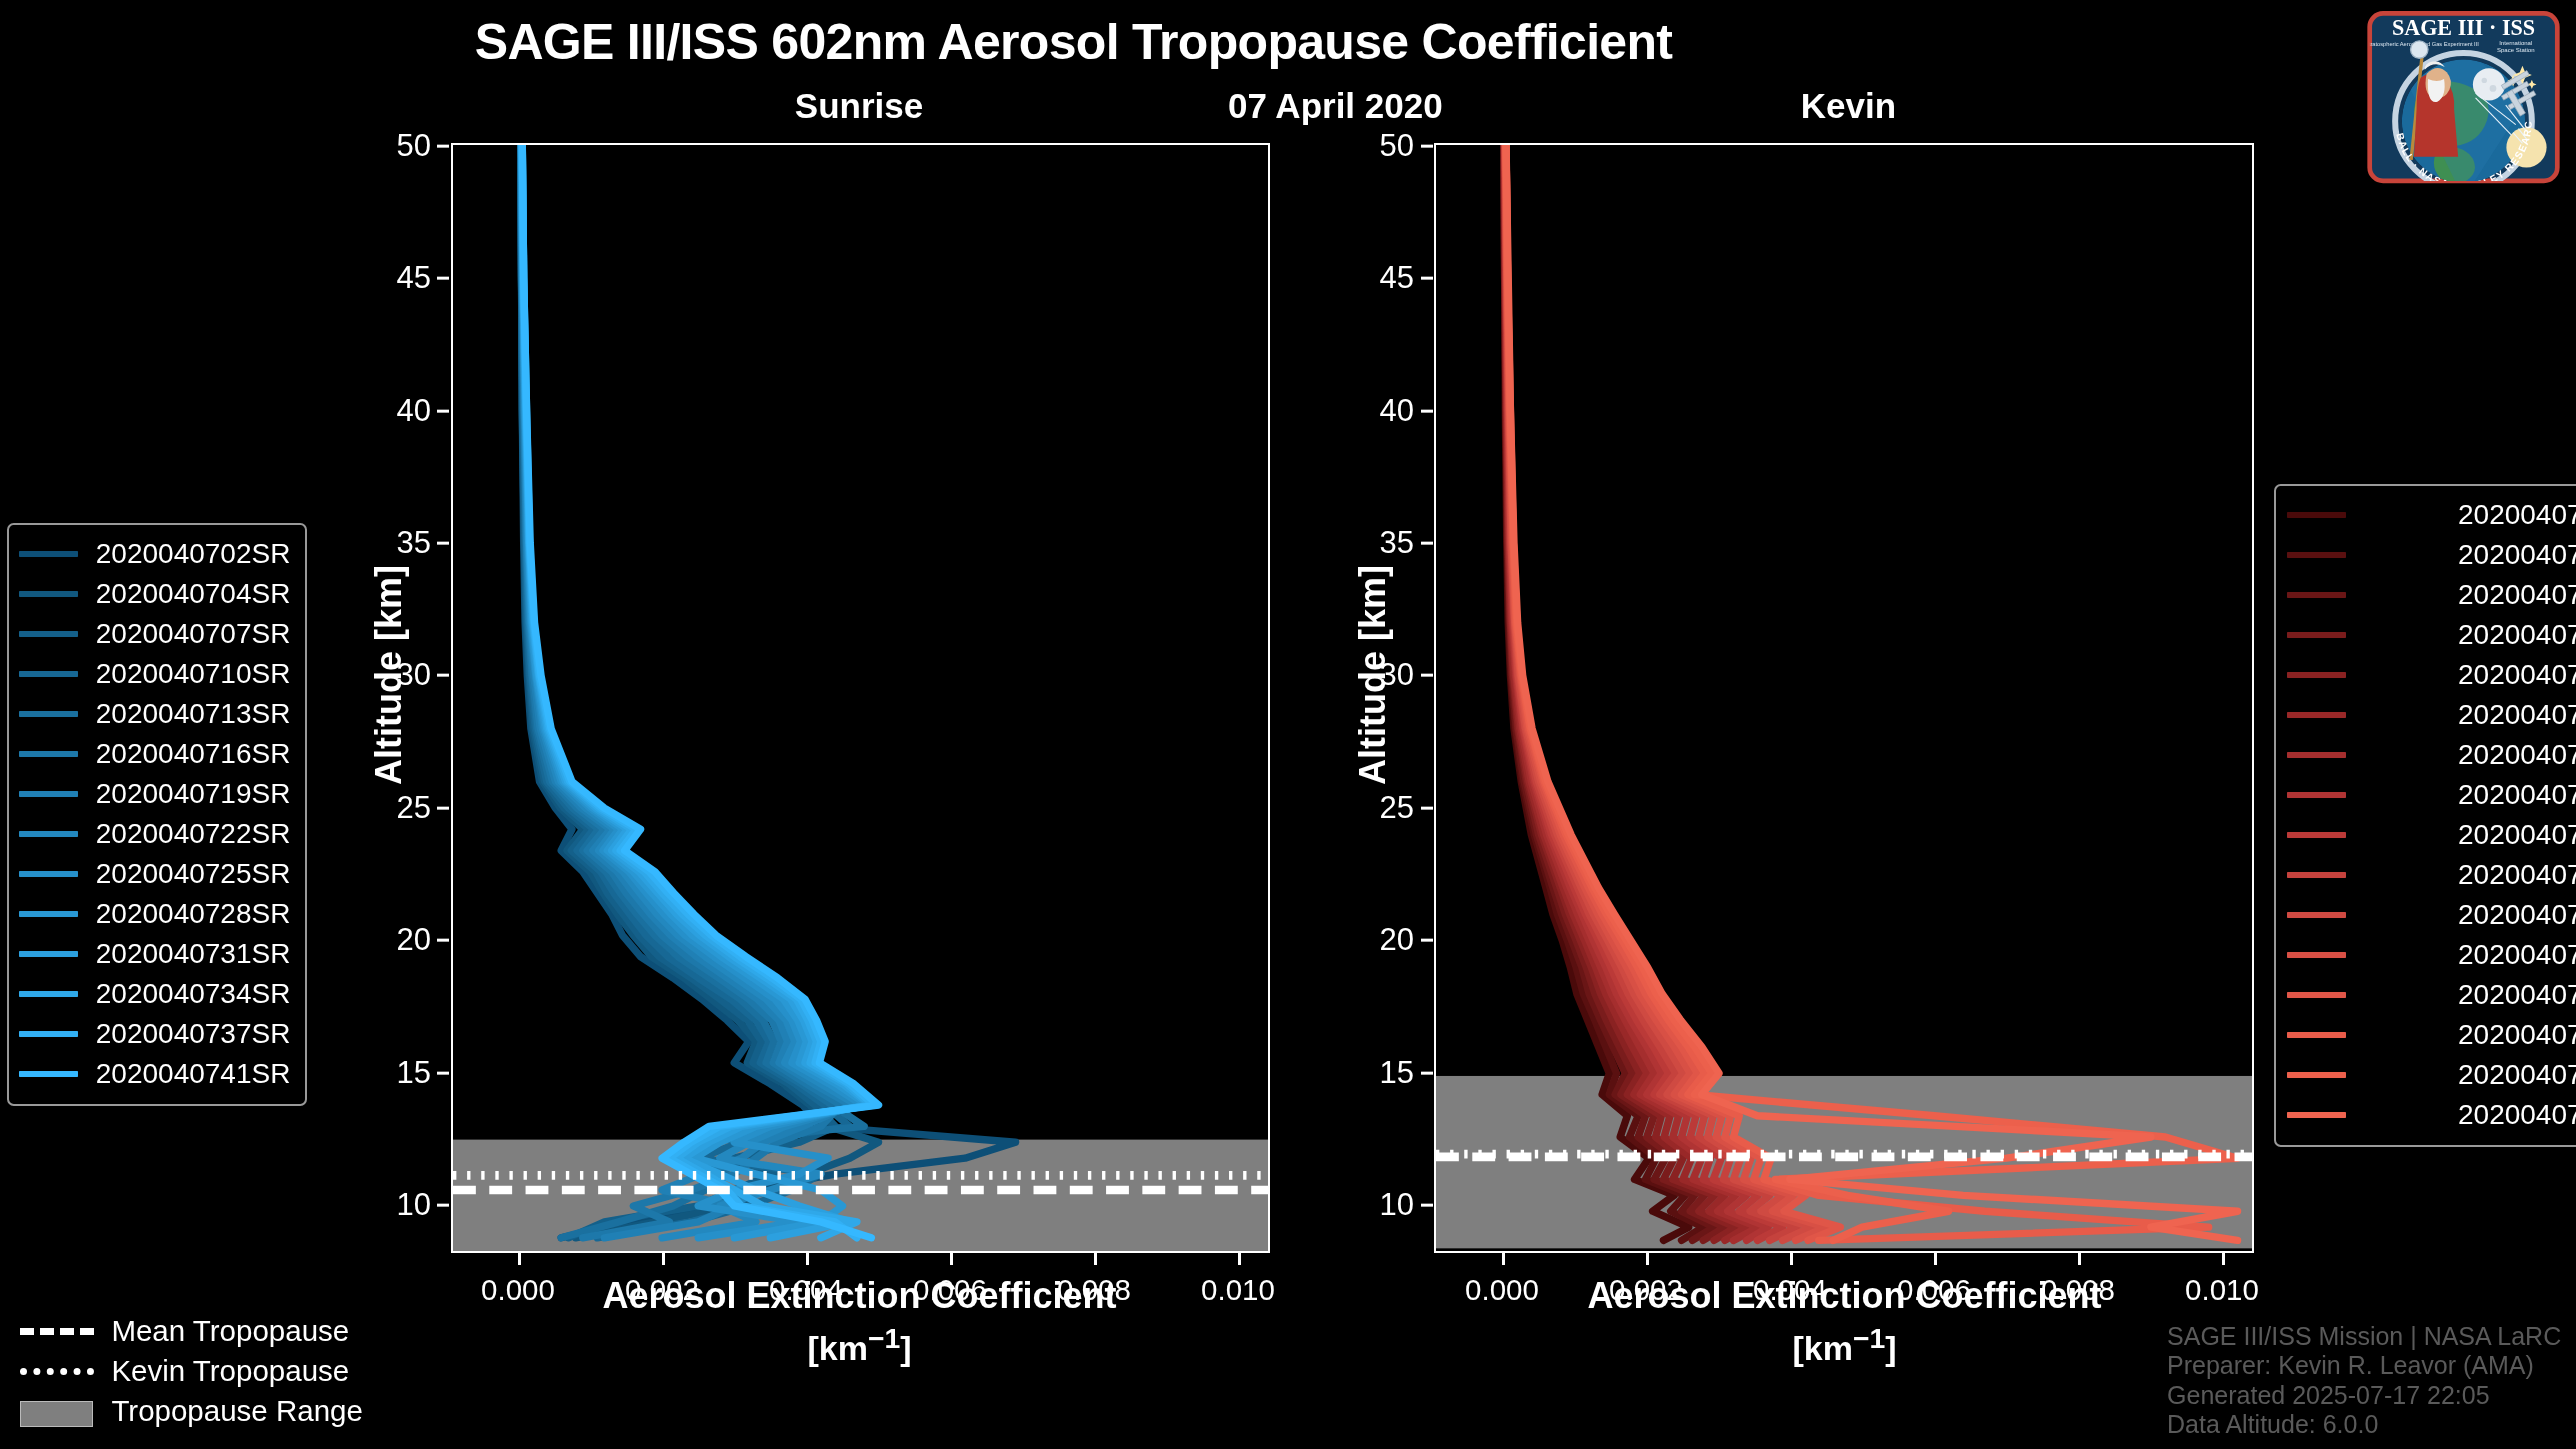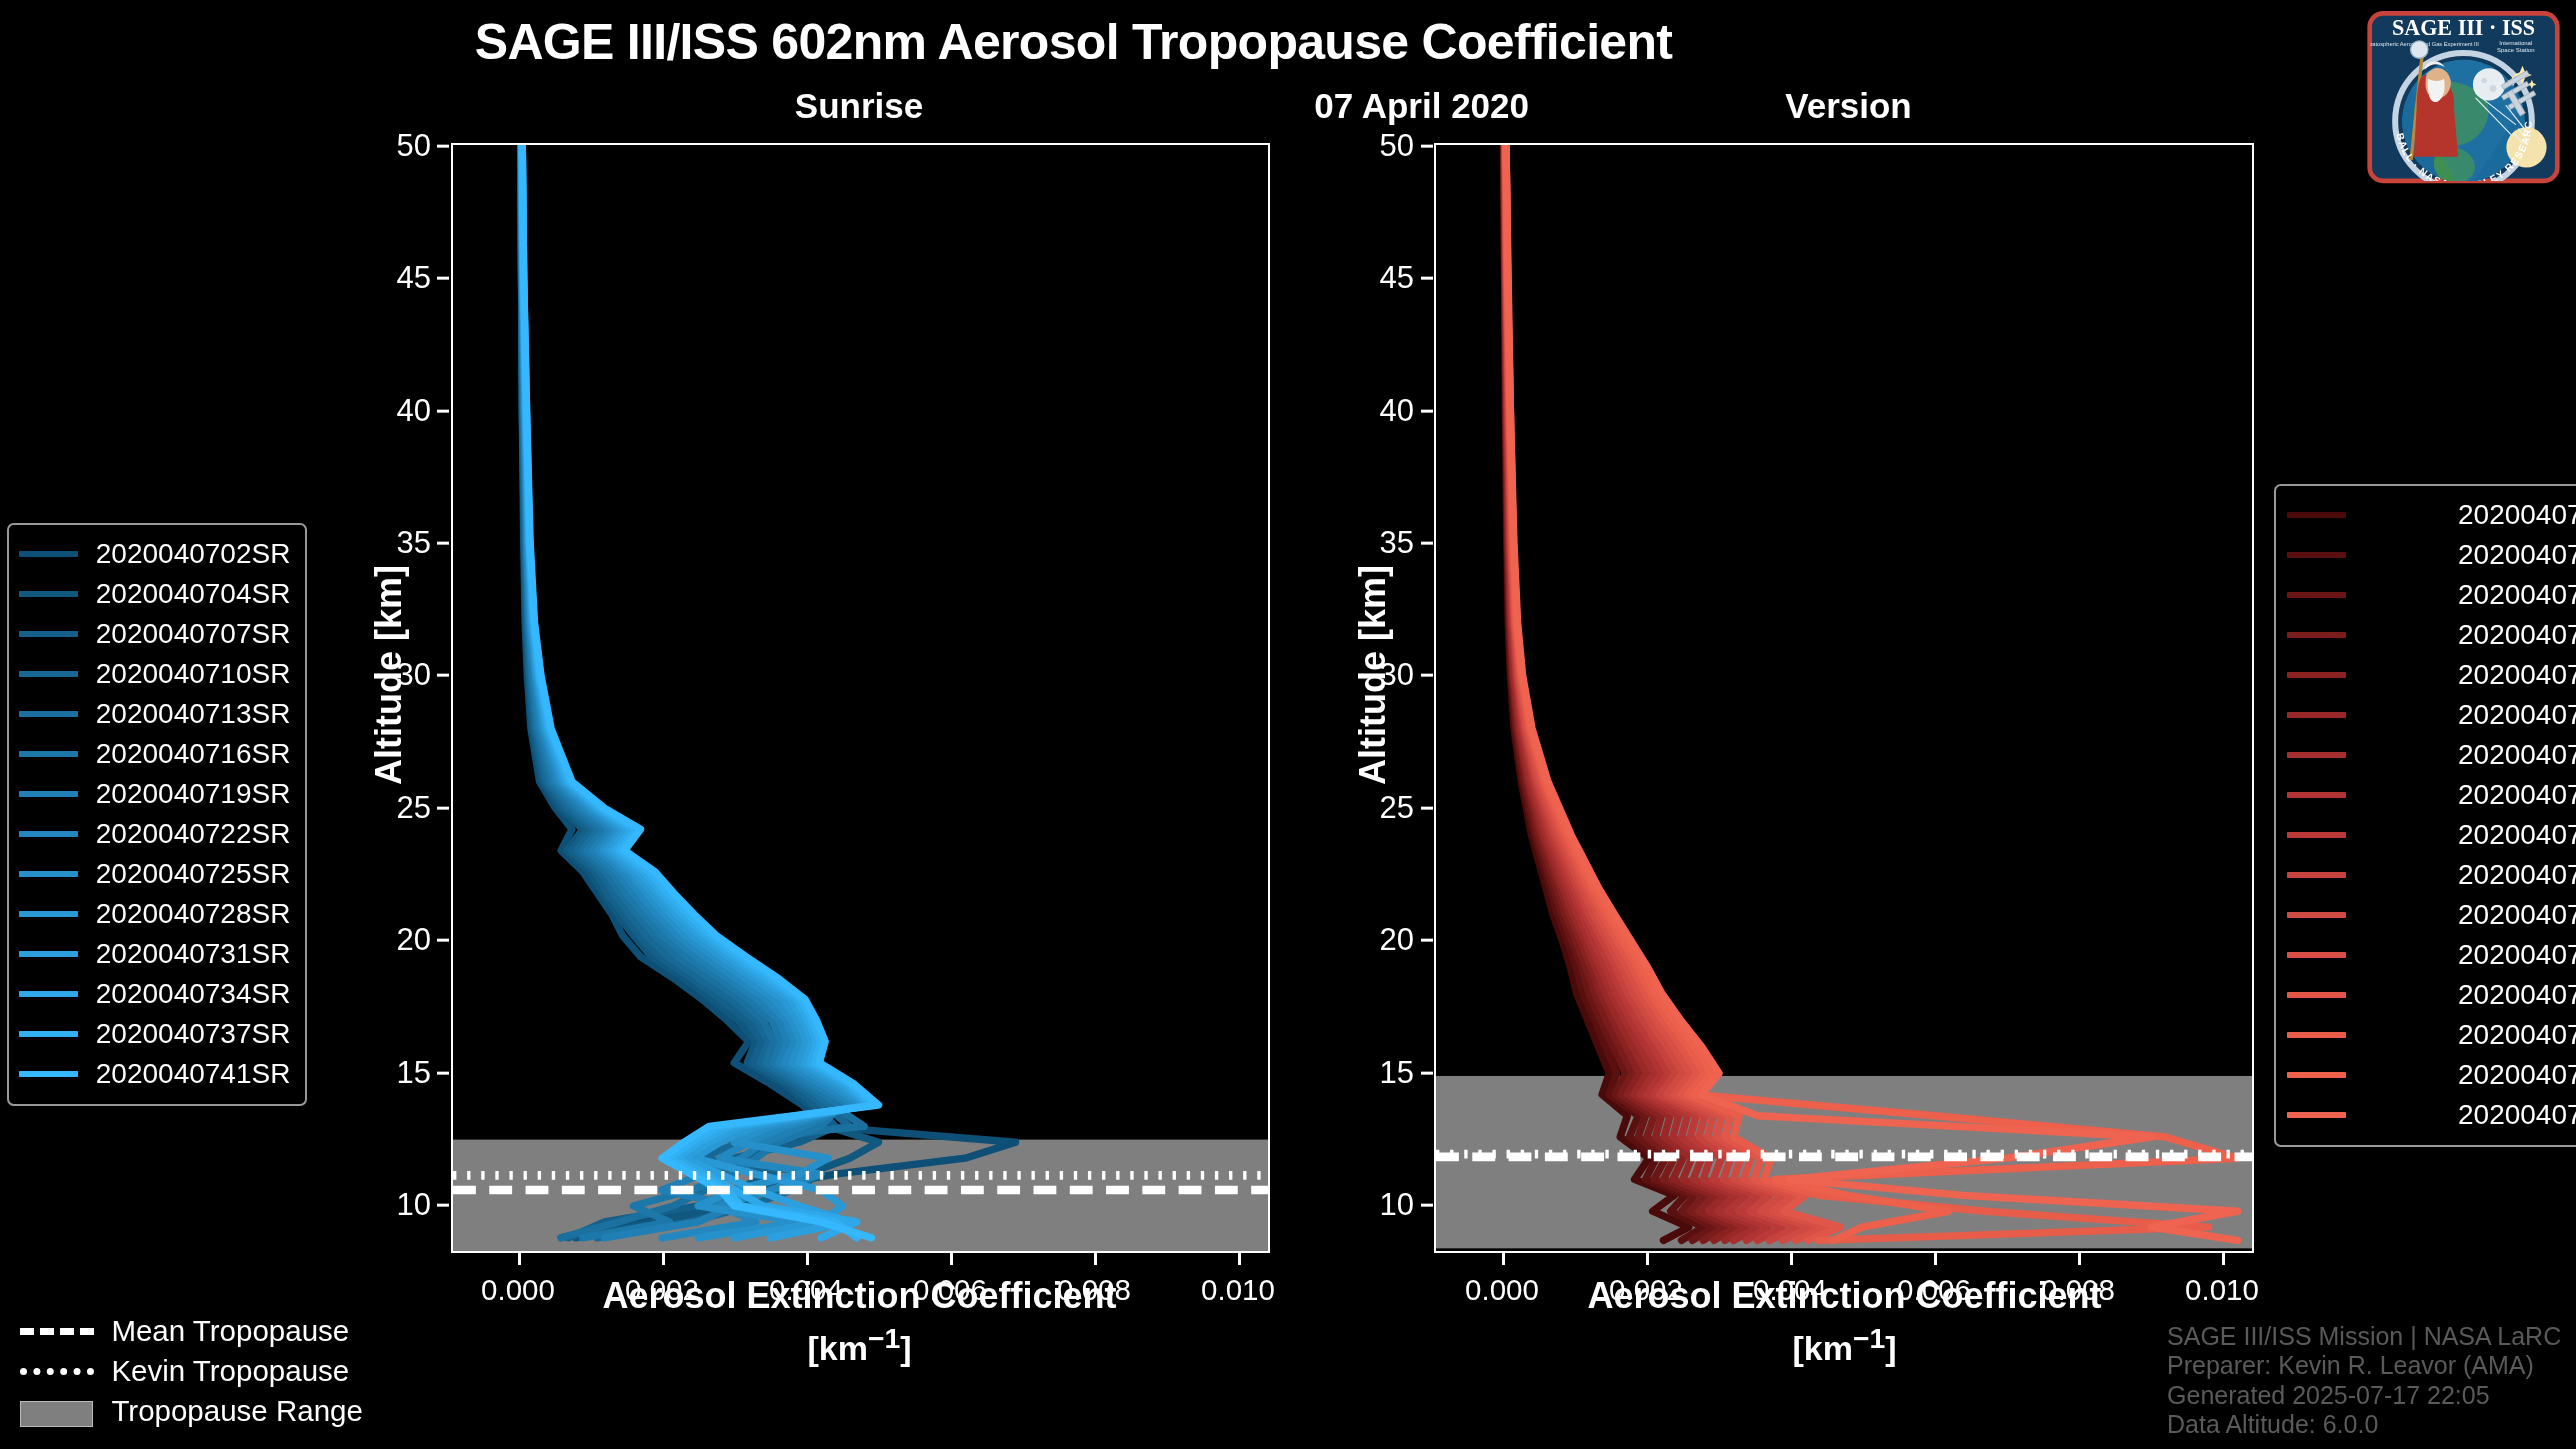--- a/index.html
+++ b/index.html
@@ -7,21 +7,21 @@
        font-family:"Liberation Sans",sans-serif;color:#fff;}
 
   
   #main-title{
     position:absolute;left:0;top:13.4px;width:2147px;text-align:center;
     font-size:50px;font-weight:bold;letter-spacing:-0.7px;
   }
   #subtitle-row{position:absolute;top:86px;left:0;width:2244px;height:47px;}
   .sub-lbl{position:absolute;font-size:35px;font-weight:bold;}
   #sunrise-label{left:765px;width:188px;text-align:center;}
-  #date-label{left:1167px;width:362px;text-align:right;}
+  #date-label{left:1228px;width:362px;text-align:left;}
   #sunset-label{left:1751px;width:195px;text-align:center;}
 
   
   #mission-logo{position:absolute;right:12px;top:4px;width:201px;height:201px;}
 
   
   .plot-frame{position:absolute;border:2.7px solid #fff;background:#000;box-sizing:border-box;}
   #plot-sunrise{left:451px;top:143px;width:819px;height:1110px;}
   #plot-sunset{left:1434px;top:143px;width:820px;height:1110px;}
   .plot-inner{position:absolute;inset:0;overflow:hidden;}
@@ -60,21 +60,21 @@
   #footer{position:absolute;right:14.8px;bottom:9.4px;color:#5a5a5a;
           font-size:25px;line-height:1.18;}
 </style>
 </head>
 <body>
 
 <div id="main-title">SAGE III/ISS 602nm Aerosol Tropopause Coefficient</div>
 <div id="subtitle-row">
   <div class="sub-lbl" id="sunrise-label">Sunrise</div>
   <div class="sub-lbl" id="date-label">07 April 2020</div>
-  <div class="sub-lbl" id="sunset-label">Version</div>
+  <div class="sub-lbl" id="sunset-label">Kevin</div>
 </div>
 
 <div id="mission-logo">
 <svg viewBox="0 0 300 300" width="201" height="201" xmlns="http://www.w3.org/2000/svg">
   <defs>
     <clipPath id="badgeclip">
           <path d="M30 14 h240 a20 20 0 0 1 20 20 v210 a20 20 0 0 1 -20 20 h-240 a20 20 0 0 1 -20 -20 v-210 a20 20 0 0 1 20 -20 z"></path>
         </clipPath>
     <clipPath id="globeclip">
           <circle cx="150" cy="175" r="92"></circle>

